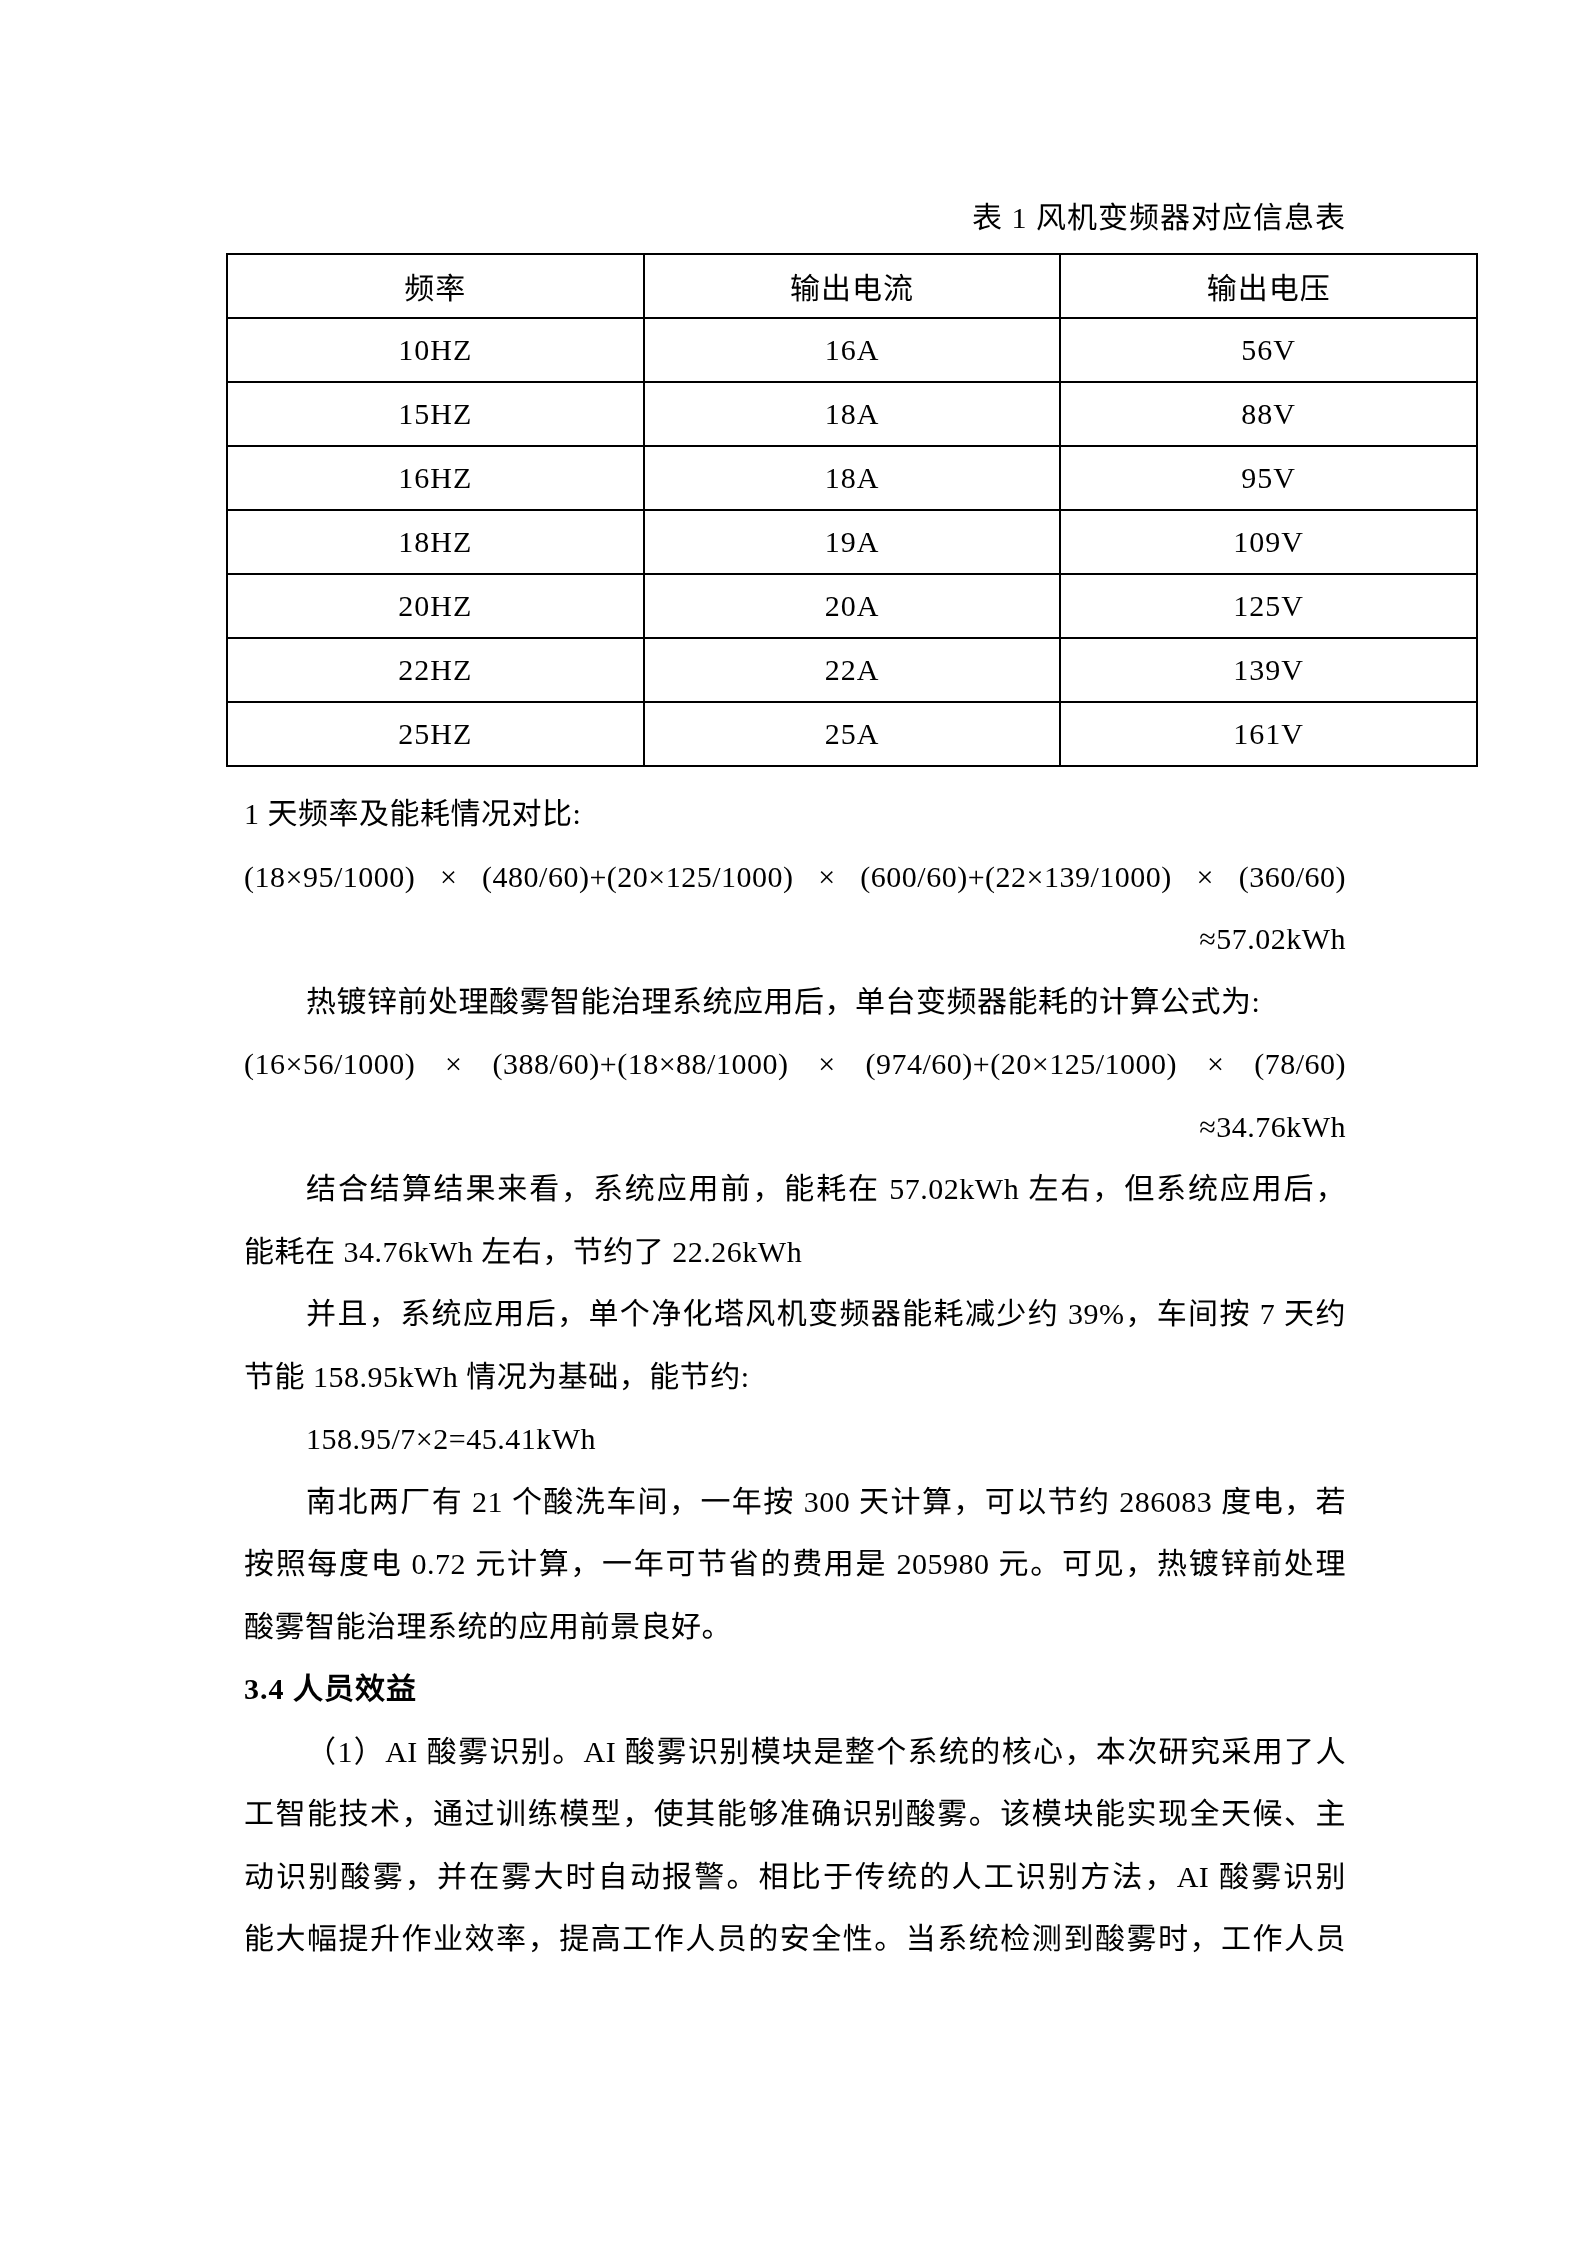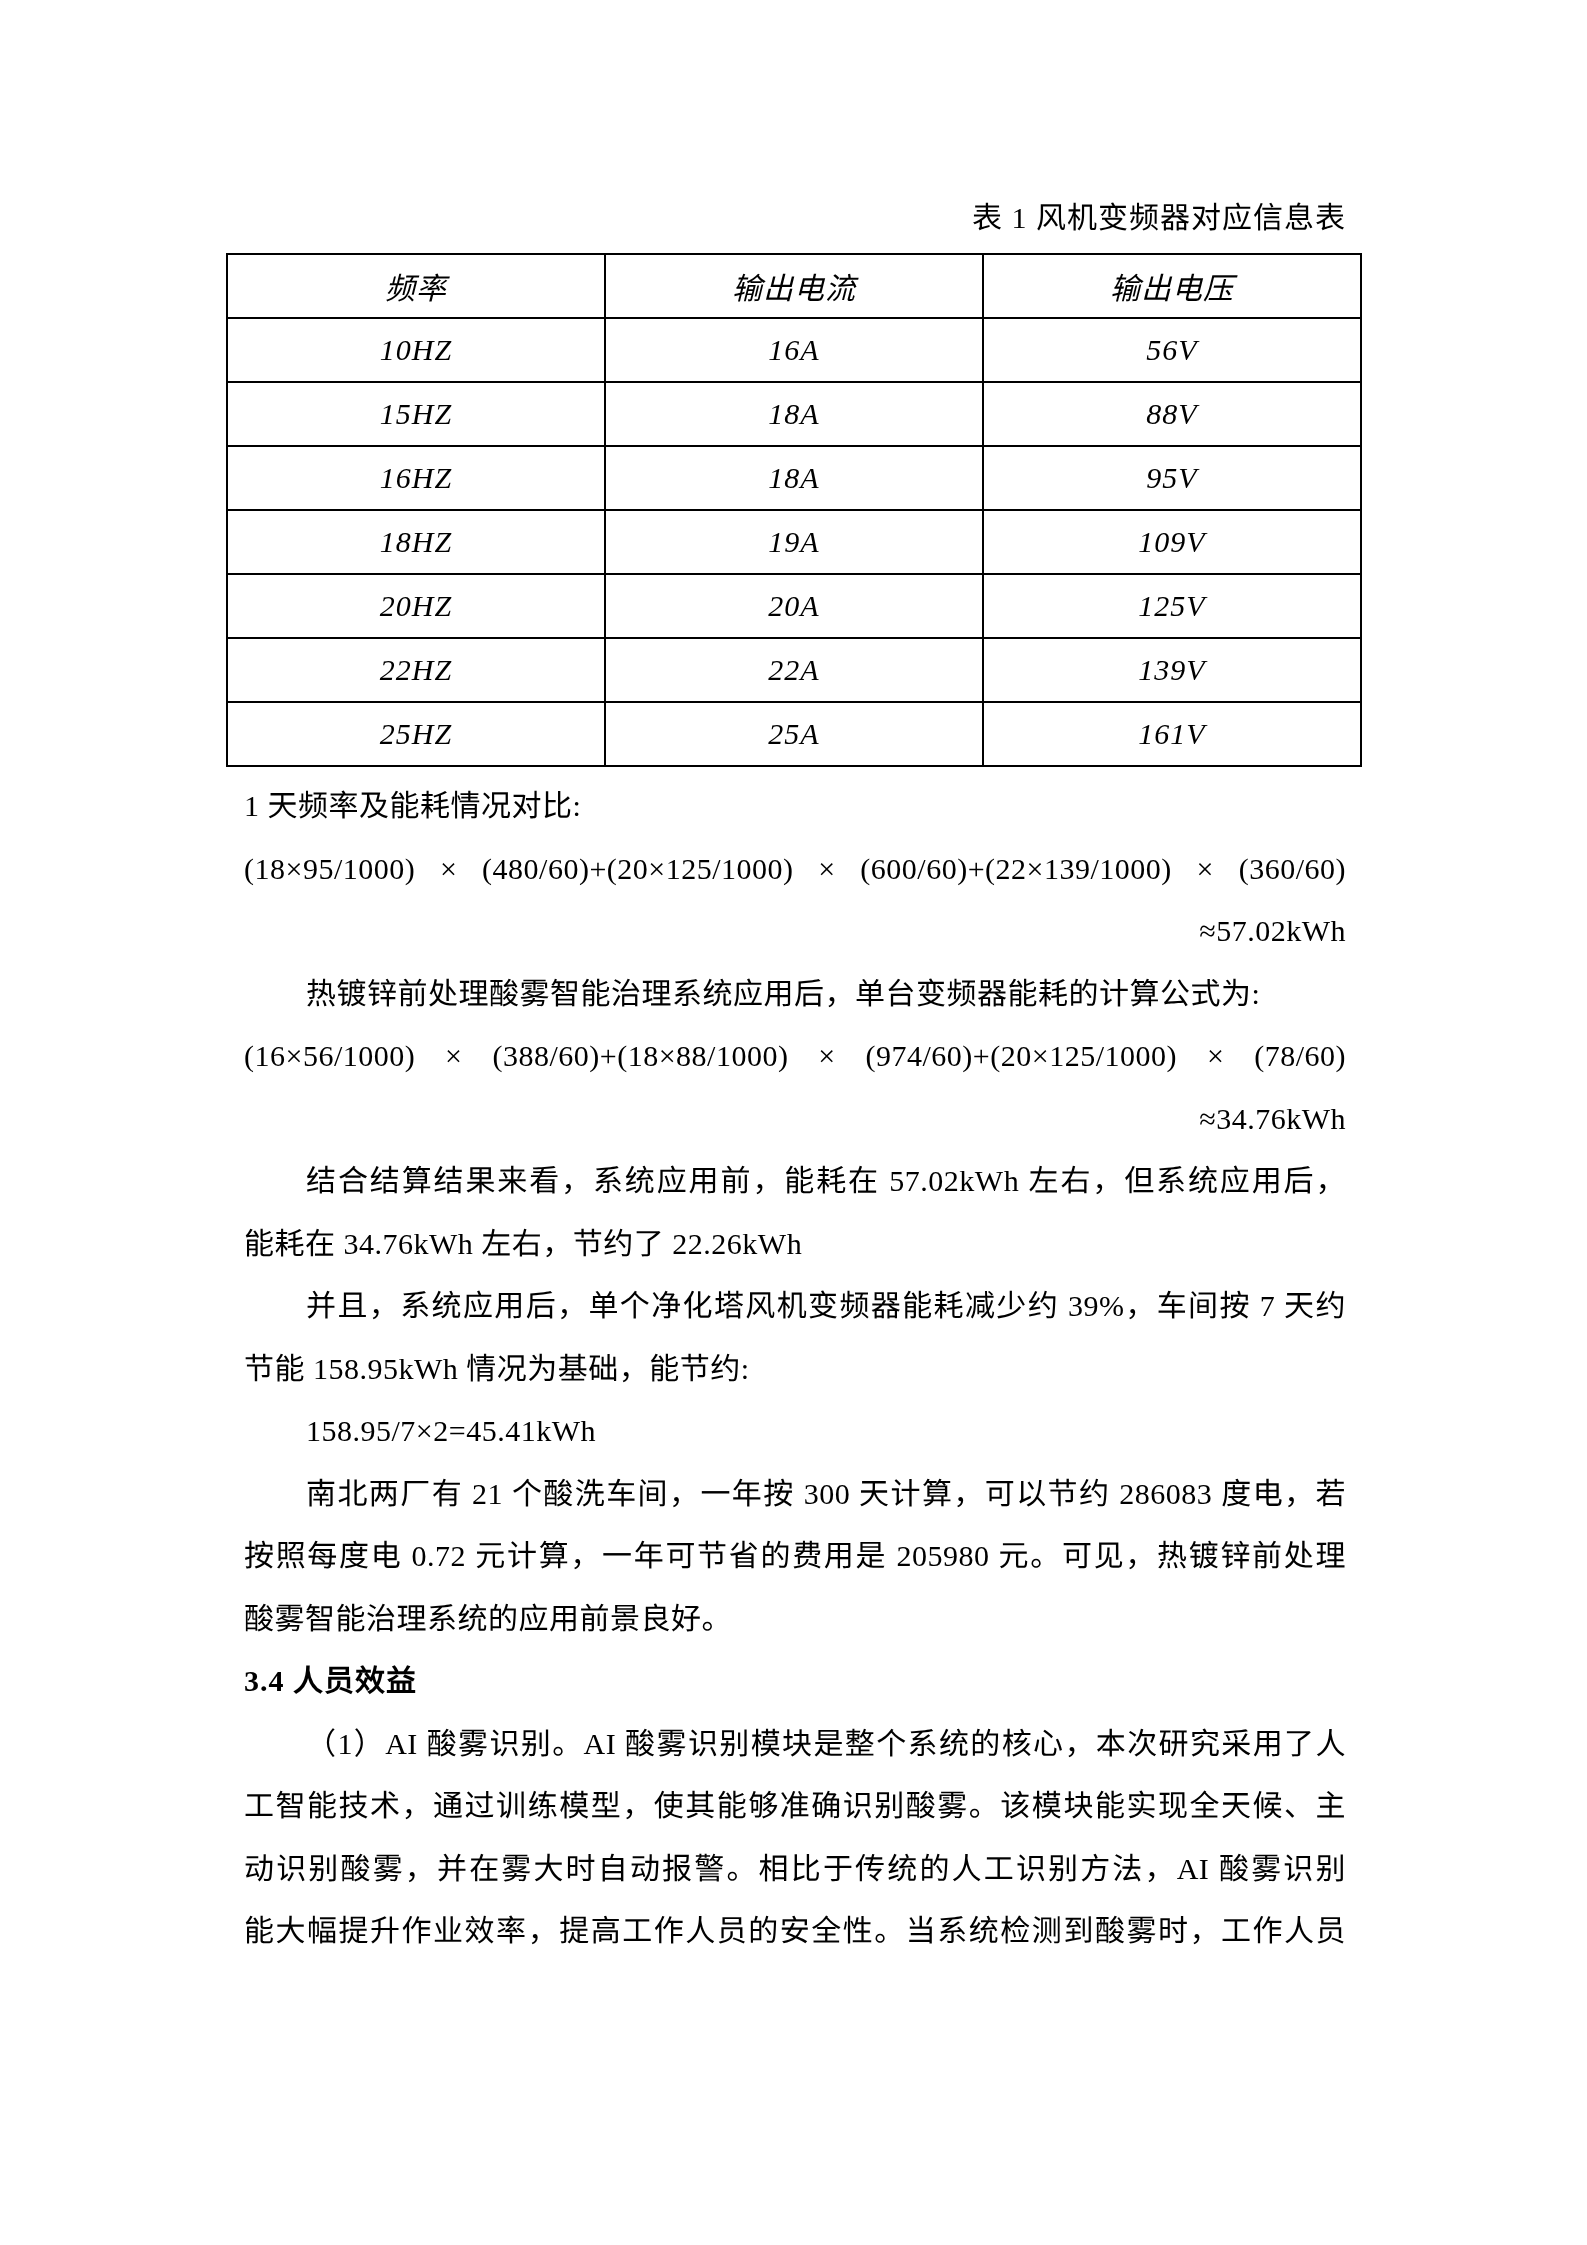--- a/index.html
+++ b/index.html
@@ -21,37 +21,36 @@
   .caption {
     margin-top: 200px;
     font-size: 30px;
     line-height: 36px;
     text-align: right;
     letter-spacing: 1px;
   }
   table.info-table {
     border-collapse: collapse;
     table-layout: fixed;
-    width: 1136px;
+    width: 1252px;
     margin-left: -18px;
     margin-top: 17px;
-    font-style: italic;
   }
   table.info-table th,
   table.info-table td {
     border: 2px solid #000000;
     height: 62px;
     padding: 0;
     text-align: center;
     vertical-align: middle;
     font-weight: normal;
     font-size: 30px;
     letter-spacing: 1px;
   }
-  .body-text { margin-top: 8px; }
+  .body-text { margin-top: 16px; }
   .line {
     font-size: 30px;
     line-height: 62.5px;
     letter-spacing: 0.5px;
   }
   .indent  { text-indent: 62px; }
   .justify { text-align: justify; text-align-last: justify; }
   .center  { text-align: right; }
   .plain   { text-align: left; }
   .heading { font-weight: bold; letter-spacing: 1px; }

